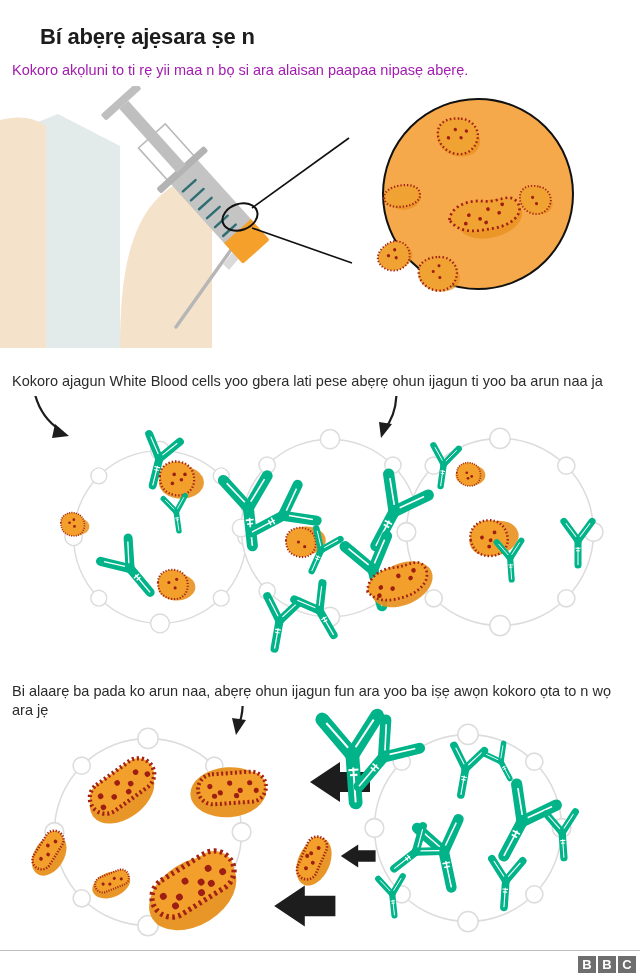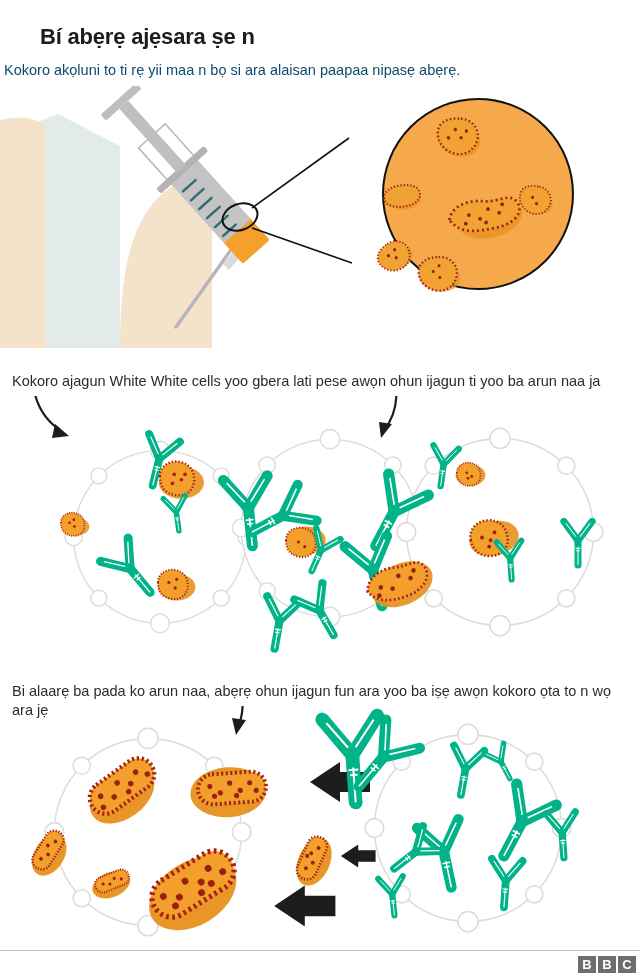--- a/index.html
+++ b/index.html
@@ -30,26 +30,26 @@
     width: 614px;
     font-size: 22px;
     font-weight: bold;
     line-height: 28px;
     letter-spacing: -0.2px;
     color: #1c1c1c;
     margin-left: 28px;
   }
   .standfirst {
     position: absolute;
-    left: 4px;
+    left: 12px;
     top: 46px;
     width: 616px;
     font-size: 14.5px;
     line-height: 19px;
-    color: #0c4a6e;
+    color: #a21caf;
   }
   .step-text {
     position: absolute;
     left: 12px;
     width: 614px;
     font-size: 14.5px;
     line-height: 19px;
     color: #2b2b2b;
   }
   #step2-text { top: 357px; }
@@ -560,16 +560,16 @@
   </div>
 
   <div class="footer-rule"></div>
 
   <div class="bbc-logo">
     <span>B</span>
     <span>B</span>
     <span>C</span>
   </div>
 
-  <p class="step-text" id="step2-text">Kokoro ajagun White White cells yoo gbera lati pese awọn ohun ijagun ti yoo ba arun naa ja</p>
+  <p class="step-text" id="step2-text">Kokoro ajagun White Blood cells yoo gbera lati pese abẹrẹ ohun ijagun ti yoo ba arun naa ja</p>
   <p class="step-text" id="step3-text">Bi alaarẹ ba pada ko arun naa, abẹrẹ ohun ijagun fun ara yoo ba iṣẹ awọn kokoro ọta to n wọ ara jẹ</p>
 
 </div>
 
 </body></html>

